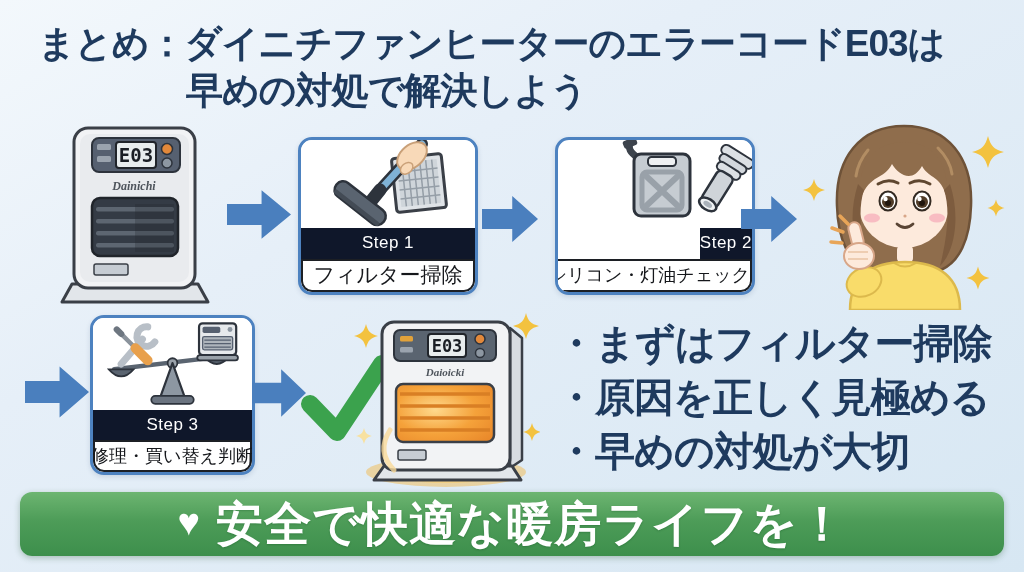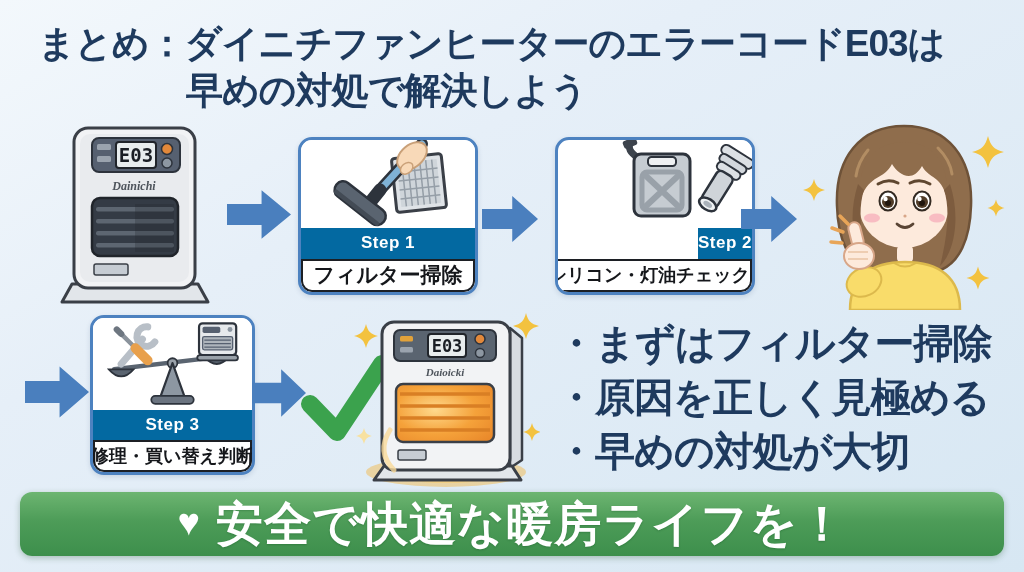--- a/index.html
+++ b/index.html
@@ -13,25 +13,25 @@
          font-size:37px;line-height:47px;letter-spacing:-1px;white-space:nowrap;}
   .title .l2{margin-left:148px;}
   
   .arrow{position:absolute;background:#4a7fbe;
          clip-path:polygon(0 31%,54% 31%,54% 6%,100% 50%,54% 94%,54% 69%,0 69%);}
   
   .step-card{position:absolute;box-sizing:border-box;border:3px solid #4d82c0;
              border-radius:14px;background:#ffffff;display:flex;flex-direction:column;
              overflow:hidden;box-shadow:0 2px 5px rgba(40,70,110,.15);}
   .step-icon-area{flex:1;display:flex;align-items:center;justify-content:center;background:#fff;}
-  .step-bar{height:34px;background:#0369a1;color:#fff;font-weight:bold;font-size:17px;
+  .step-bar{height:34px;background:#0f172a;color:#fff;font-weight:normal;font-size:17px;
             display:flex;align-items:center;justify-content:center;letter-spacing:.5px;}
   .step-caption{box-sizing:border-box;height:36px;background:#fff;border:2.5px solid #1c1f24;
                 border-radius:0 0 11px 11px;display:flex;align-items:center;justify-content:center;
-                font-weight:bold;color:#15171b;white-space:nowrap;}
+                font-weight:normal;color:#15171b;white-space:nowrap;}
   
   .bullets{position:absolute;left:556px;top:316px;width:470px;color:#1e3a5e;
            font-weight:bold;font-size:40px;line-height:54px;letter-spacing:-1px;white-space:nowrap;}
   
   .banner{position:absolute;left:20px;top:492px;width:984px;height:64px;border-radius:12px;
           background:linear-gradient(#6db571 0%,#4d9c58 45%,#3d8f4c 100%);
           display:flex;align-items:center;justify-content:center;gap:16px;
           box-shadow:0 2px 6px rgba(30,80,40,.3);}
   .banner .heart{color:#fff;font-size:38px;line-height:1;transform:translateY(-2px);}
   .banner .btext{color:#fff;font-weight:bold;font-size:47px;letter-spacing:1px;white-space:nowrap;

